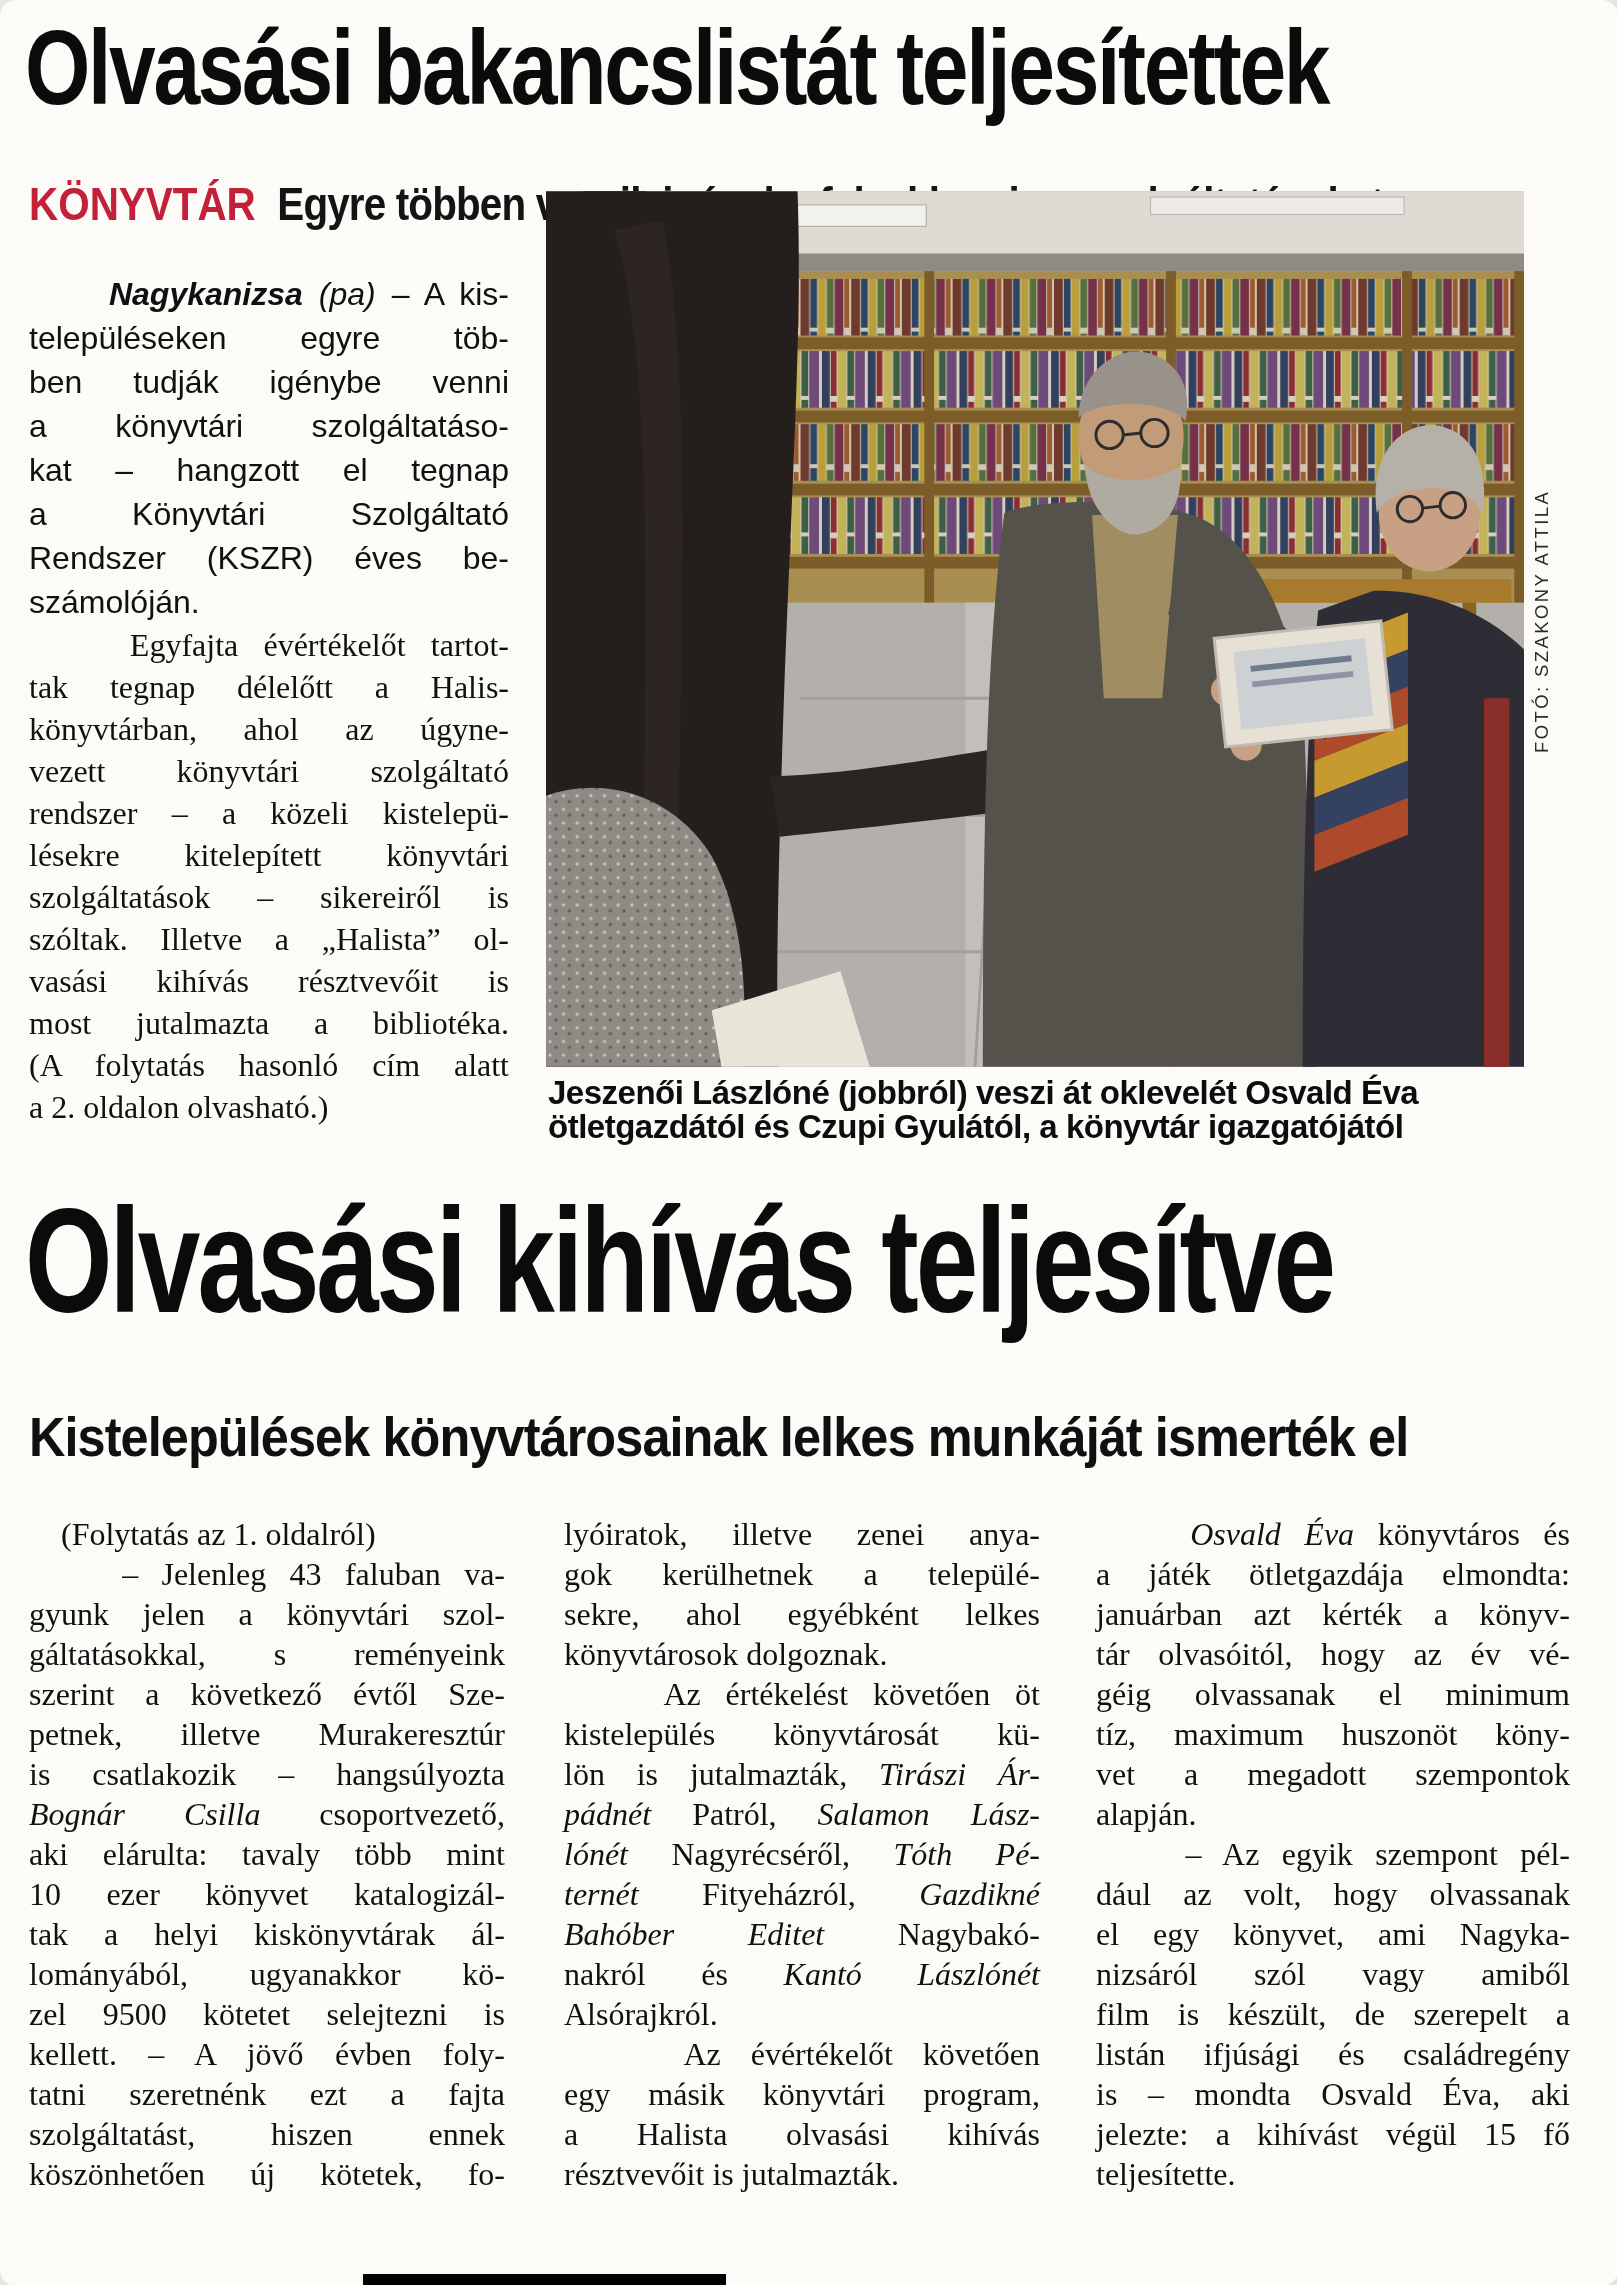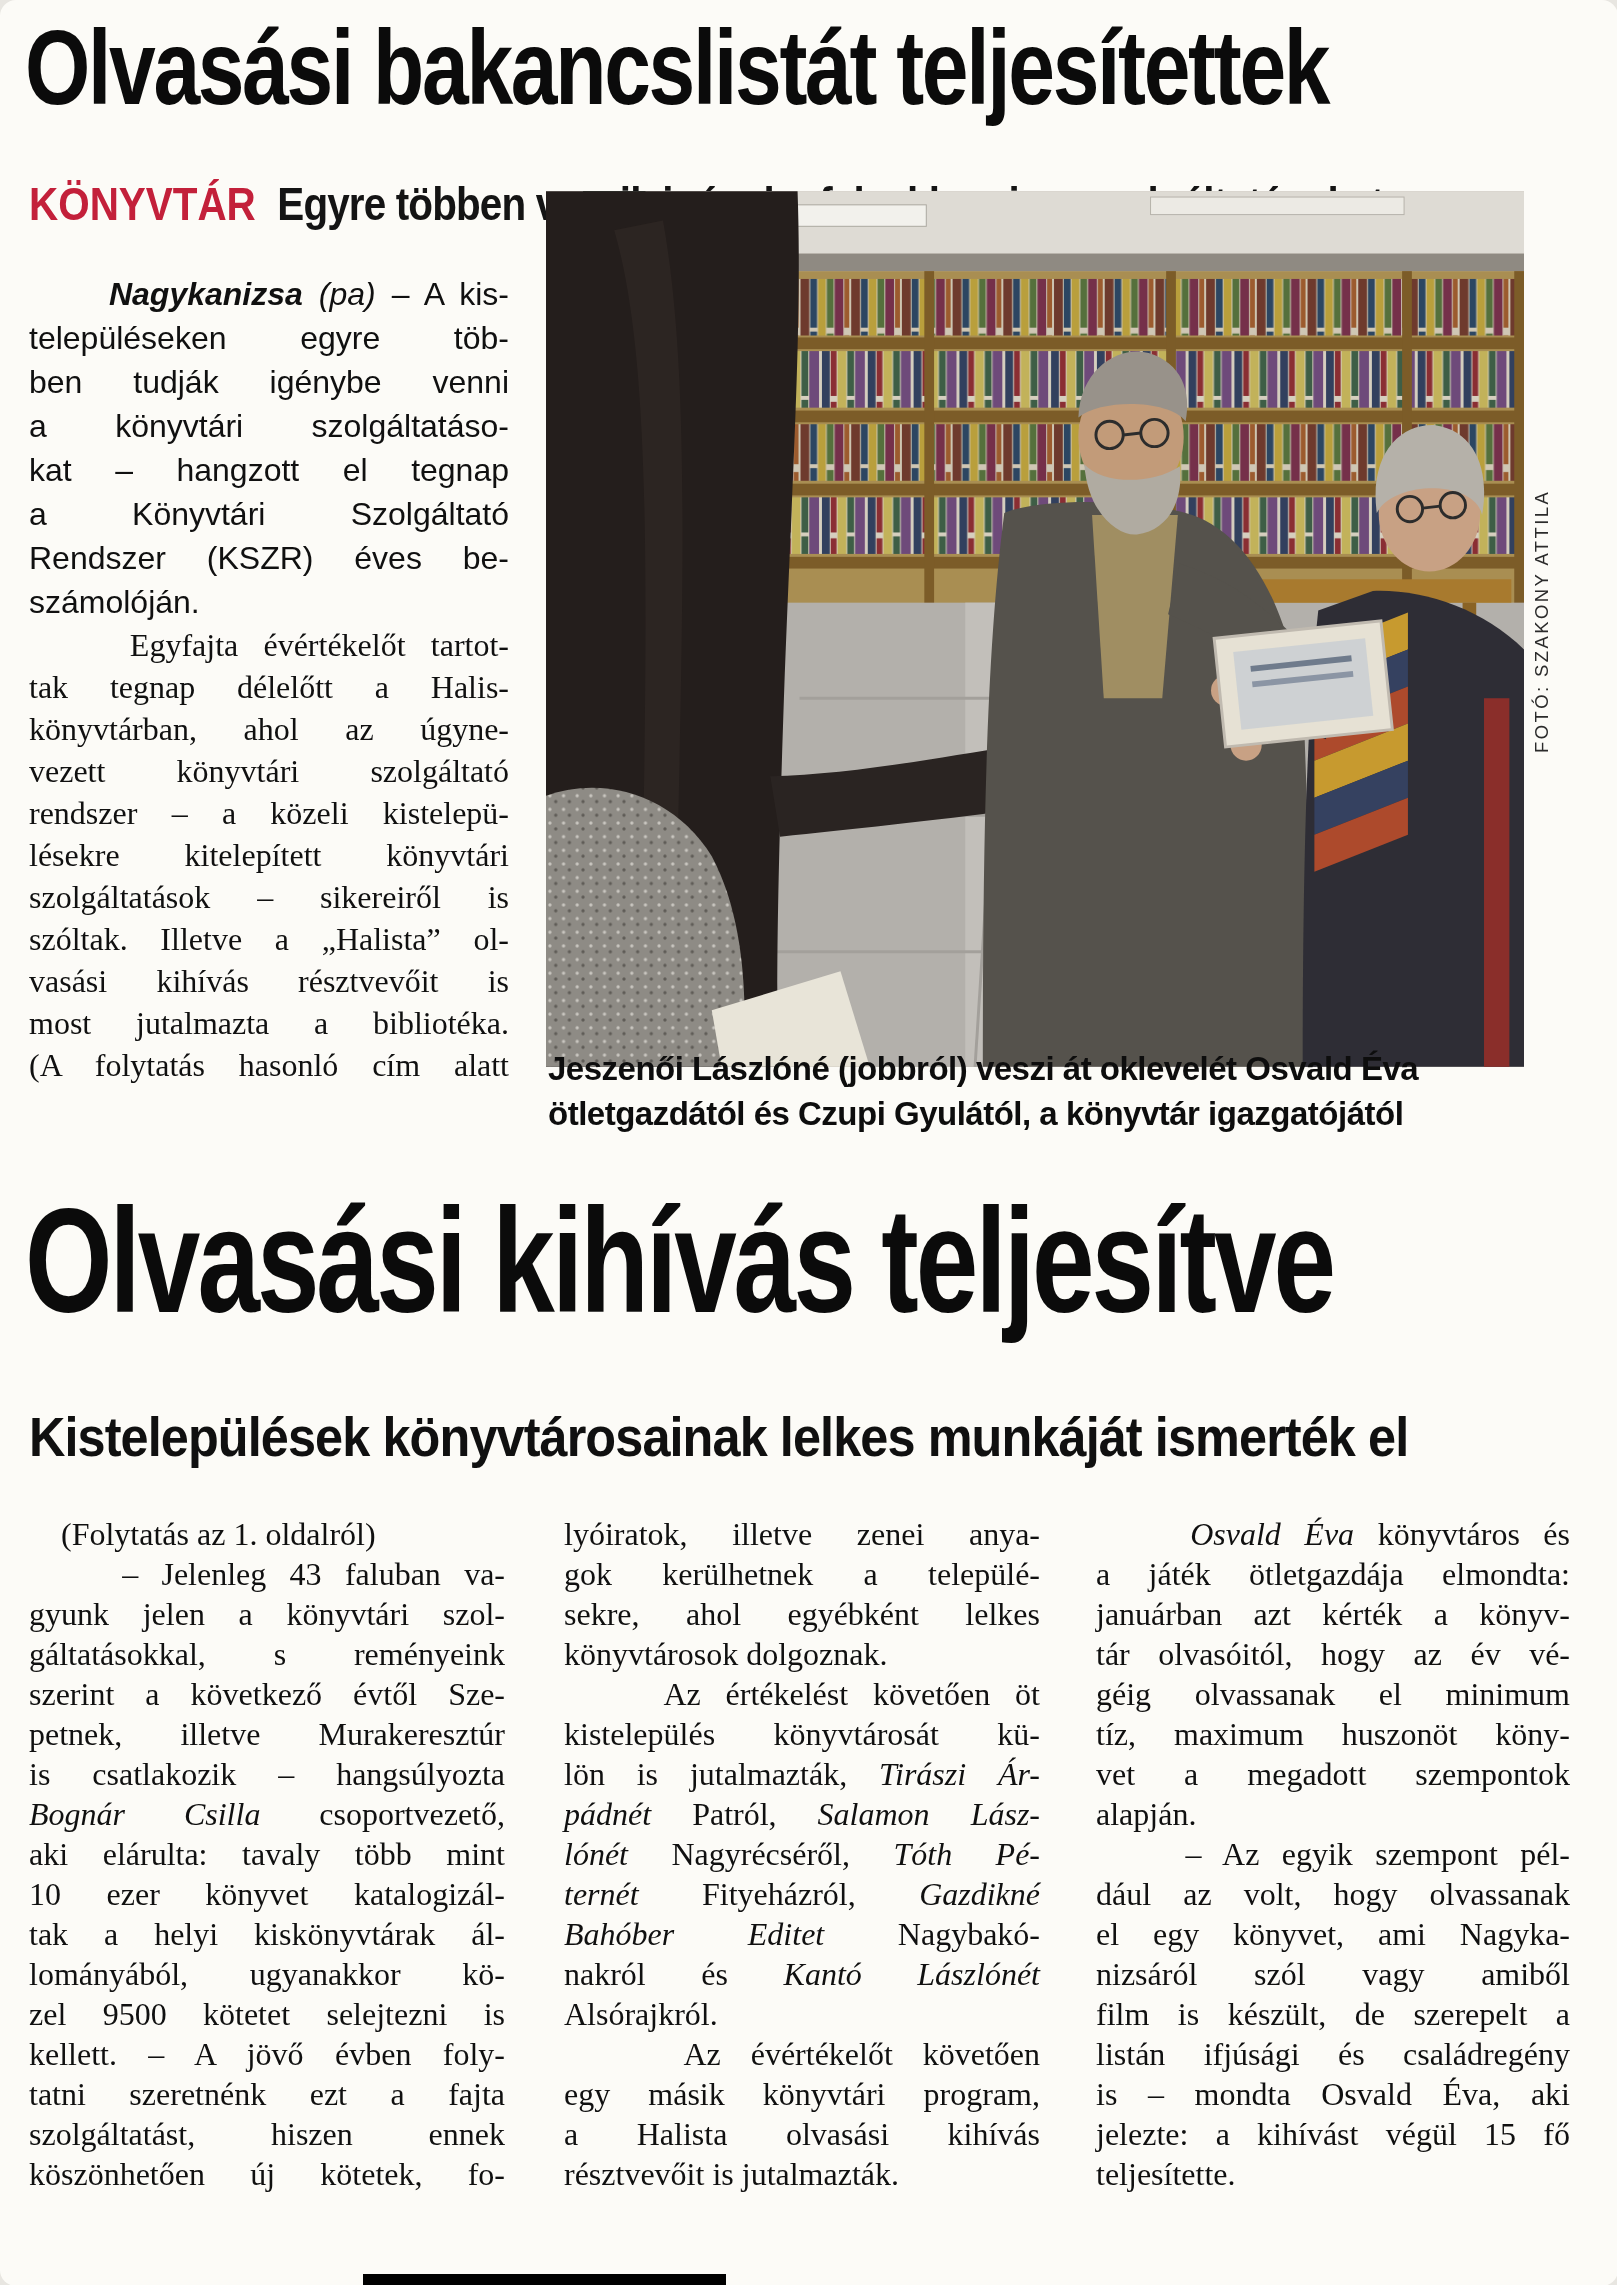--- a/index.html
+++ b/index.html
@@ -37,23 +37,23 @@
   
   .photo{position:absolute;left:546px;top:191px;width:978px;height:876px;background:#c8c3ba;}
   .photo svg{display:block;}
 
   
   .credit{position:absolute;left:1531px;top:753px;transform-origin:0 0;
       transform:rotate(-90deg);white-space:nowrap;
       font-family:"Liberation Sans",sans-serif;font-size:18.5px;letter-spacing:2.4px;color:#2b2b2b;}
 
   
-  .caption{position:absolute;left:548px;top:1046px;width:983px;
-      font-family:"Liberation Sans",sans-serif;font-weight:bold;
-      font-size:33px;line-height:45px;letter-spacing:-0.5px;white-space:pre-line;color:#0d0d0d;}
+  .caption{position:absolute;left:548px;top:1076px;width:983px;
+      font-family:"Liberation Sans",sans-serif;font-weight:bold;
+      font-size:33px;line-height:34px;letter-spacing:-0.5px;white-space:pre-line;color:#0d0d0d;}
 
   
   .h2{position:absolute;left:25px;top:1178px;margin:0;
       font-family:"Liberation Sans",sans-serif;font-weight:bold;
       font-size:148px;line-height:1.12;letter-spacing:-3.9px;color:#0b0b0b;}
   .h2 .cond{transform:scaleX(.76);}
 
   
   .sub2{position:absolute;left:29px;top:1404px;
       font-family:"Liberation Sans",sans-serif;font-weight:bold;
@@ -89,21 +89,21 @@
     <div class="para serifp body1"><span>    Egyfajta évértékelőt tartot-
 tak tegnap délelőtt a Halis-
 könyvtárban, ahol az úgyne-
 vezett könyvtári szolgáltató
 rendszer – a közeli kistelepü-
 lésekre kitelepített könyvtári
 szolgáltatások – sikereiről is
 szóltak. Illetve a „Halista” ol-
 vasási kihívás résztvevőit is
 most jutalmazta a bibliotéka.
-(A folytatás hasonló cím alatt</span></div>
+(A folytatás hasonló cím alatt</span><span class="lastline">a 2. oldalon olvasható.)</span></div>
   </div>
 
   <div class="photo">
     <svg viewBox="0 0 1003 898" width="978" height="876" aria-hidden="true">
       <defs>
         <pattern id="bk" width="52" height="70" patternUnits="userSpaceOnUse">
           <rect width="52" height="70" fill="#cfc7b4"></rect>
           <rect x="1" width="9" height="70" fill="#6e3a2d"></rect>
           <rect x="11" width="7" height="66" y="4" fill="#2c4662"></rect>
           <rect x="19" width="8" height="70" fill="#b99f3c"></rect>

